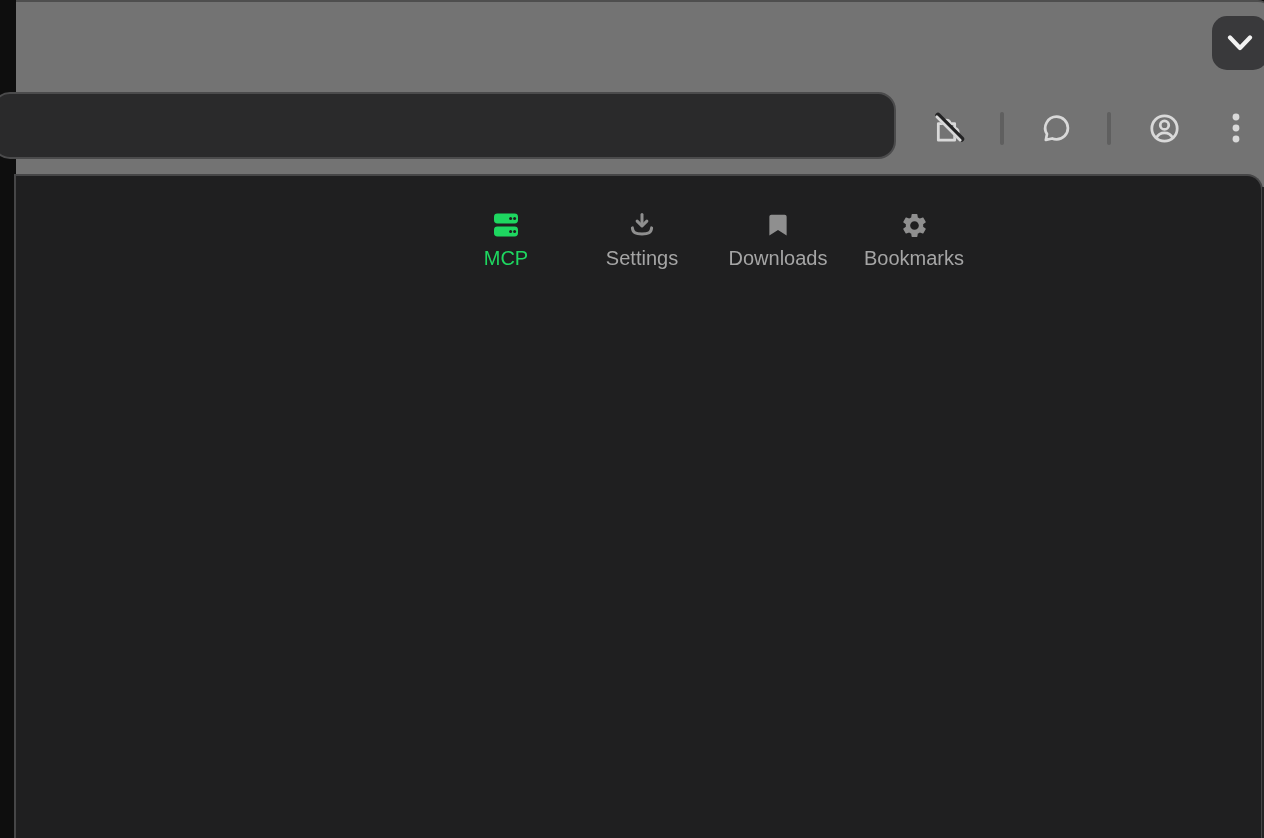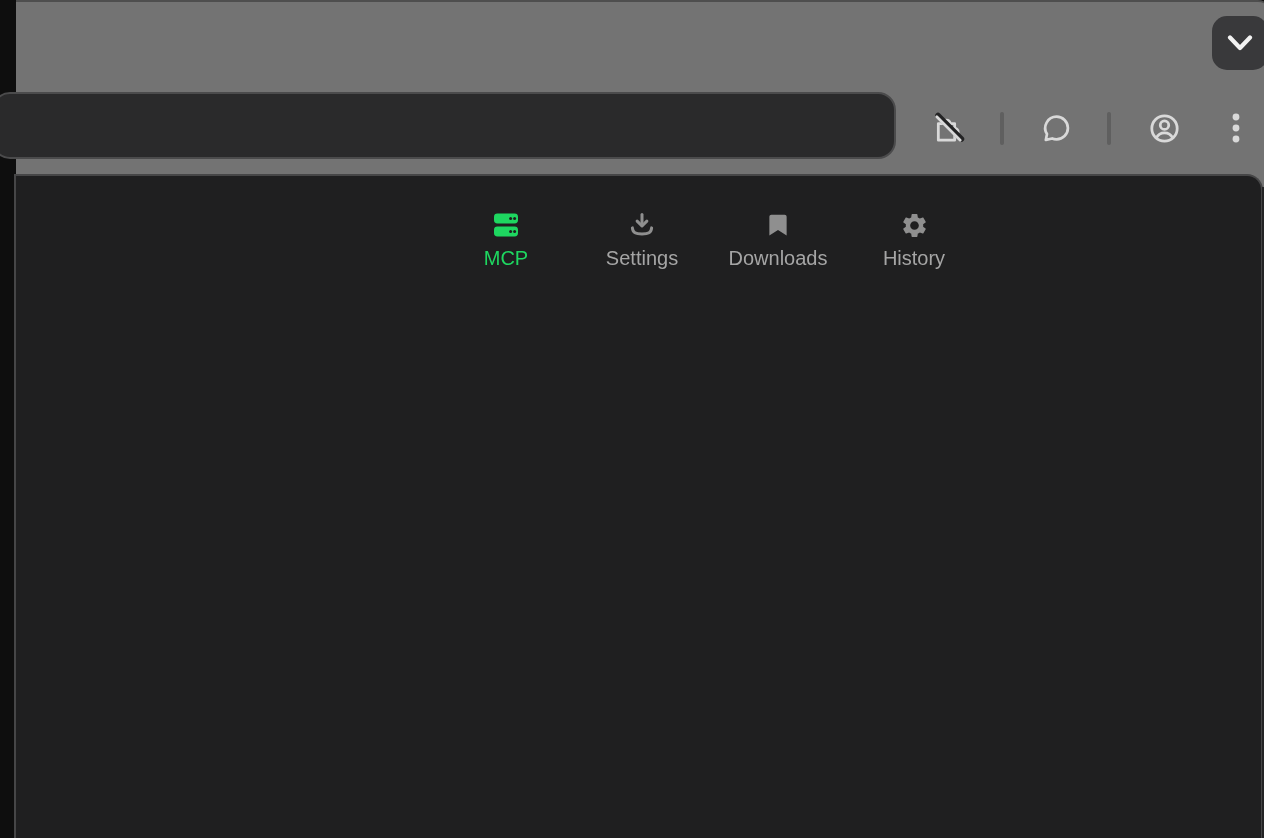--- a/index.html
+++ b/index.html
@@ -139,20 +139,20 @@
         </span>
         <span class="tlabel">Downloads</span>
       </div>
 
       <div class="tab">
         <span class="ticon">
           <svg width="29" height="29" viewBox="0 0 24 24" fill="currentColor">
             <path d="M19.14 12.94c.04-.3.06-.61.06-.94 0-.32-.02-.64-.07-.94l2.03-1.58c.18-.14.23-.41.12-.61l-1.92-3.32c-.12-.22-.37-.29-.59-.22l-2.39.96c-.5-.38-1.03-.7-1.62-.94l-.36-2.54c-.04-.24-.24-.41-.48-.41h-3.84c-.24 0-.43.17-.47.41l-.36 2.54c-.59.24-1.13.57-1.62.94l-2.39-.96c-.22-.08-.47 0-.59.22L2.74 8.87c-.12.21-.08.47.12.61l2.03 1.58c-.05.3-.09.63-.09.94s.02.64.07.94l-2.03 1.58c-.18.14-.23.41-.12.61l1.92 3.32c.12.22.37.29.59.22l2.39-.96c.5.38 1.03.7 1.62.94l.36 2.54c.05.24.24.41.48.41h3.84c.24 0 .44-.17.47-.41l.36-2.54c.59-.24 1.13-.56 1.62-.94l2.39.96c.22.08.47 0 .59-.22l1.92-3.32c.12-.22.07-.47-.12-.61l-2.01-1.58zM12 15.6c-1.98 0-3.6-1.62-3.6-3.6s1.62-3.6 3.6-3.6 3.6 1.62 3.6 3.6-1.62 3.6-3.6 3.6z"></path>
           </svg>
         </span>
-        <span class="tlabel">History</span>
+        <span class="tlabel">Bookmarks</span>
       </div>
 
     </div>
   </div>
 
   <div class="right-fill"></div>
 </div>
 
 </body></html>

